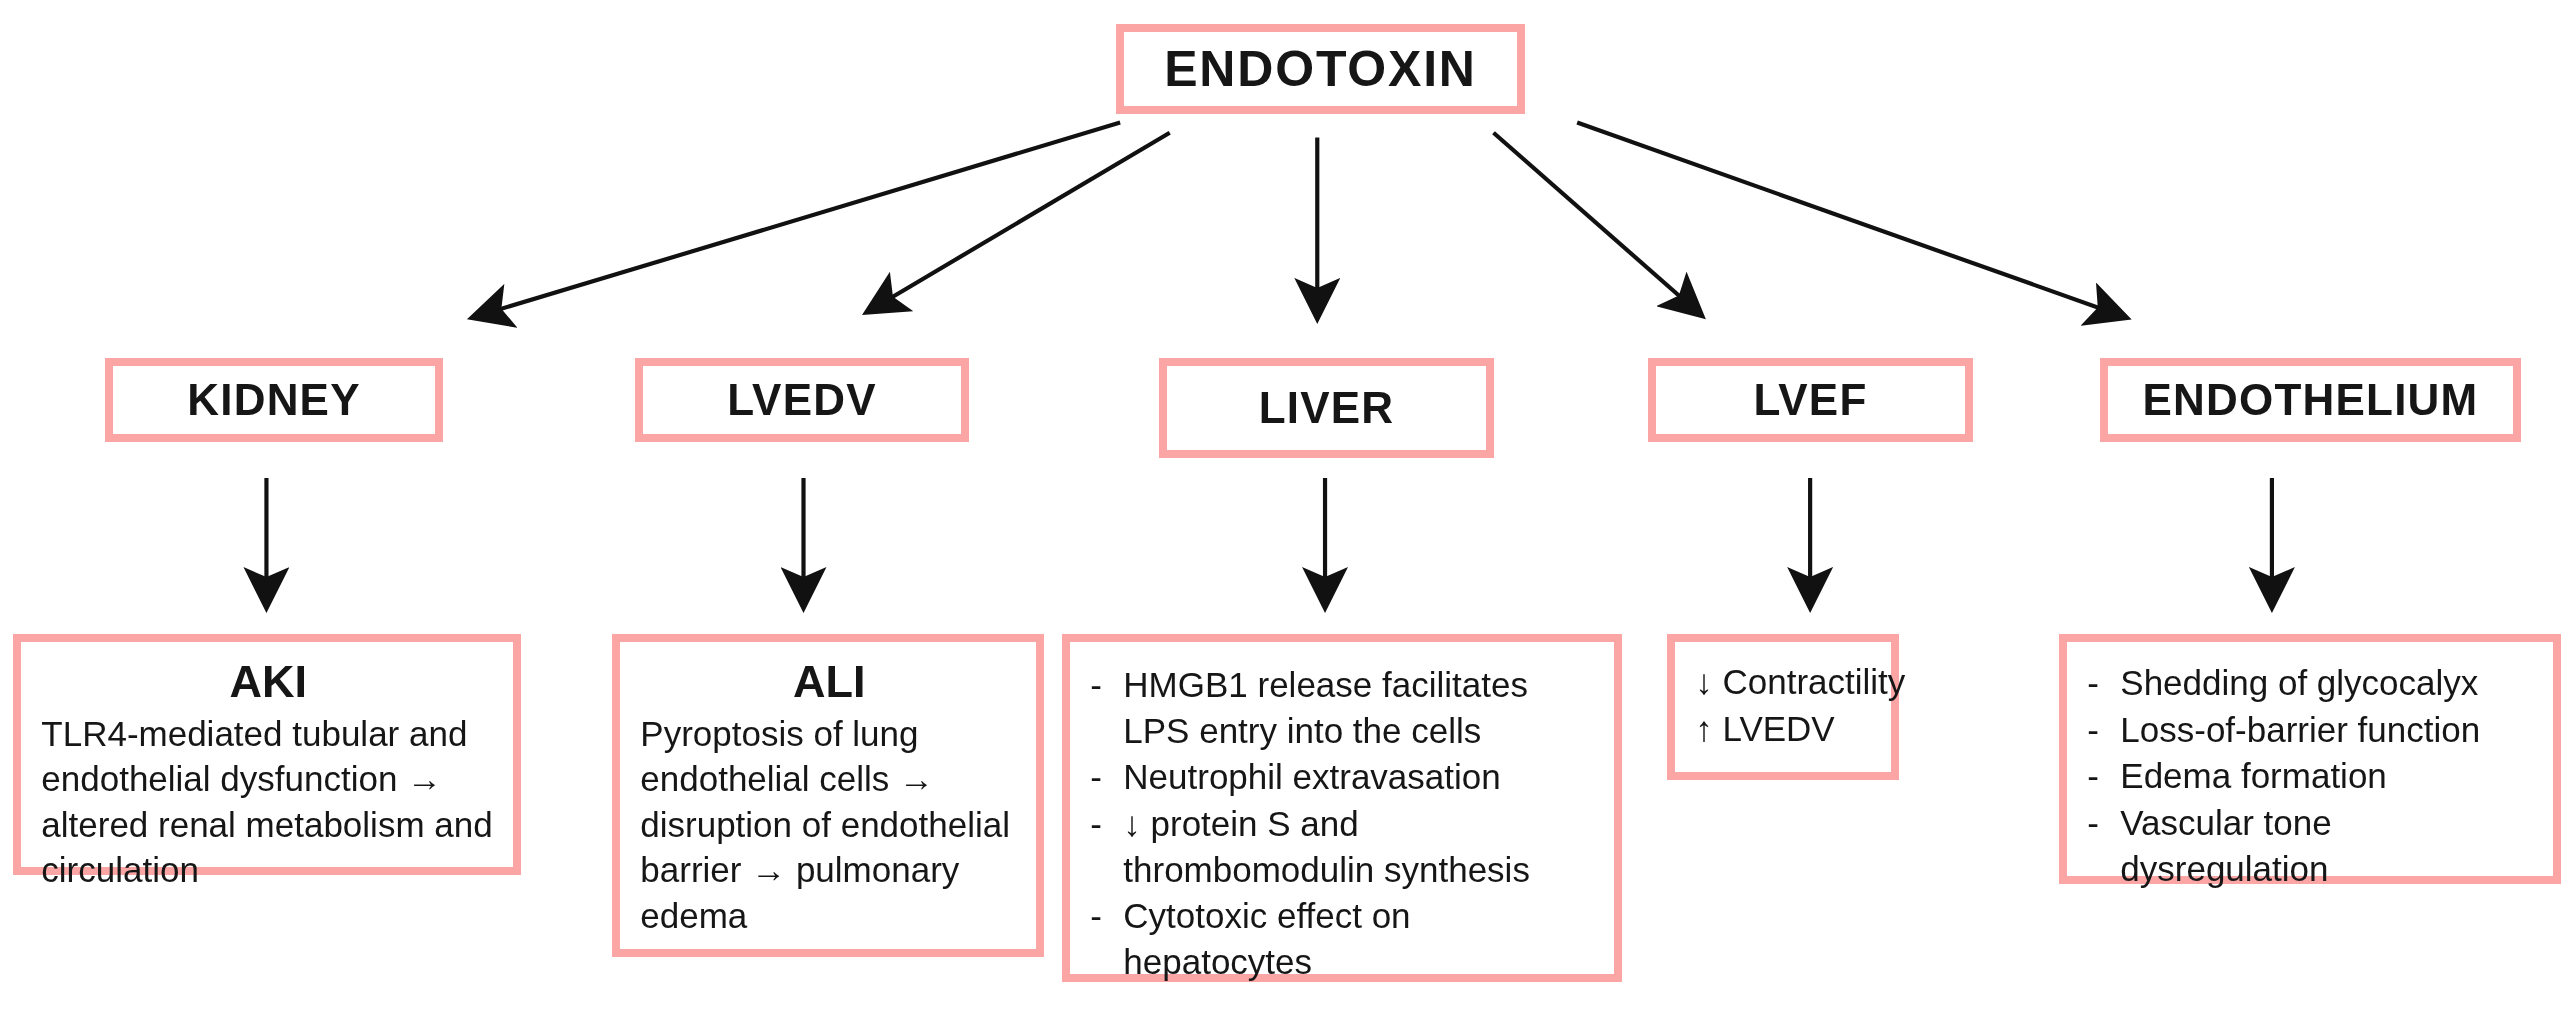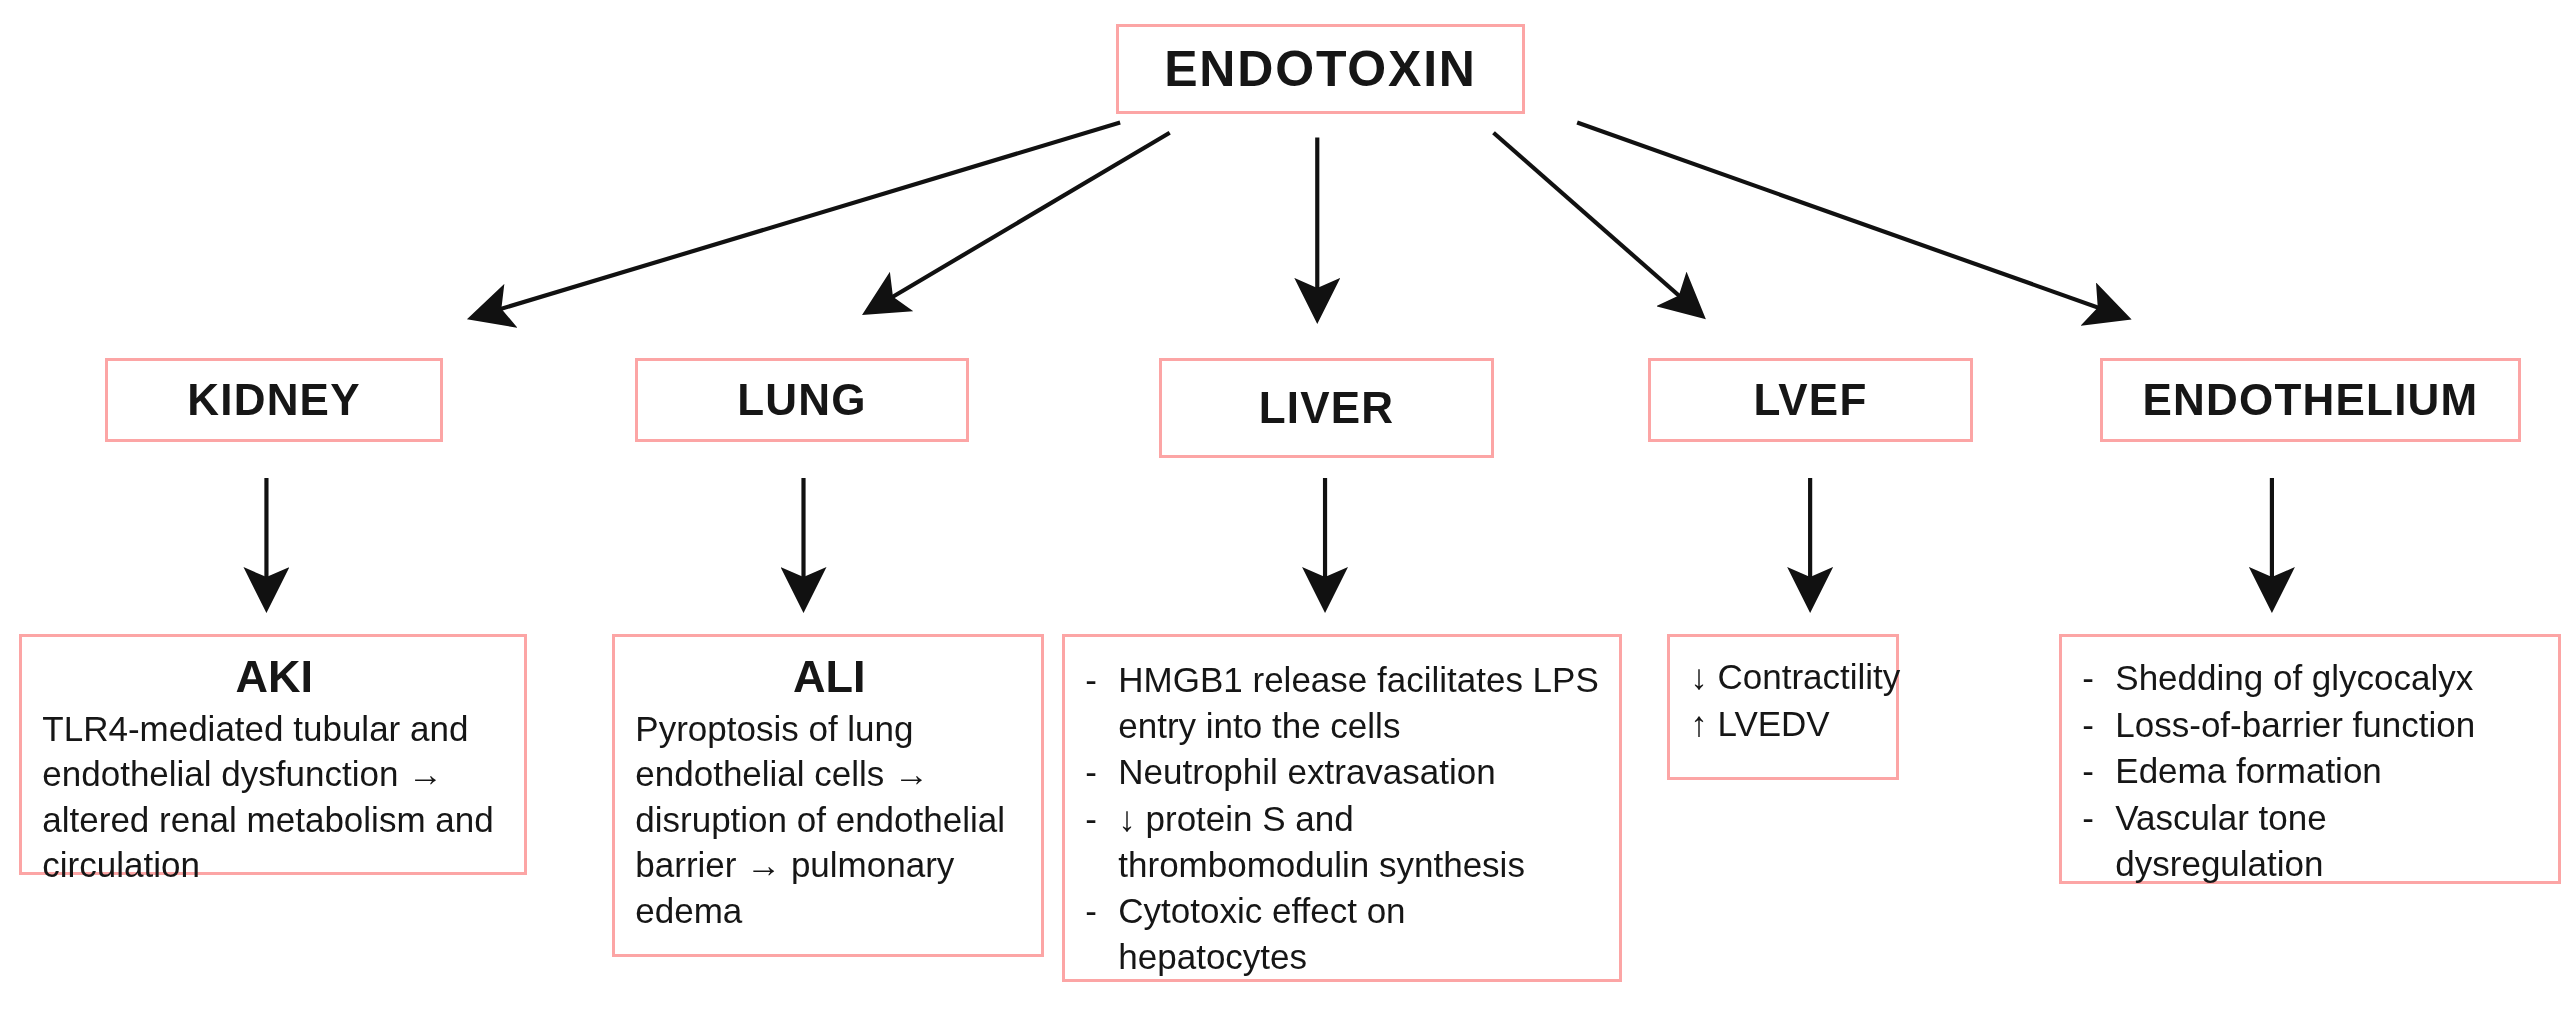--- a/index.html
+++ b/index.html
@@ -1,21 +1,21 @@
 <!DOCTYPE html>
 <html style="font-size:9.6px"><head>
 <meta charset="utf-8">
 <style>
   html,body{margin:0;padding:0;background:#ffffff;}
   body{width:2576px;height:1011px;position:relative;overflow:hidden;
        font-family:"Liberation Sans","DejaVu Sans",sans-serif;color:#161616;}
   .stage{position:absolute;left:0;top:0;width:2576px;height:1011px;}
   svg.connectors{position:absolute;left:0;top:0;width:2576px;height:1011px;pointer-events:none;}
   .box{position:absolute;box-sizing:border-box;background:#fff;
-       border:3px solid #fca5a5;}
+       border:8px solid #fca5a5;}
   .organ-box{display:flex;align-items:center;justify-content:center;}
   .organ-label{font-size:44px;font-weight:bold;letter-spacing:1.2px;white-space:nowrap;}
   .root-label{font-size:50px;font-weight:bold;letter-spacing:1.8px;white-space:nowrap;}
   .detail-box{padding:15.5px 18px 15.5px 20.3px;}
   .detail-title{font-size:45px;font-weight:bold;text-align:center;line-height:1.05;margin-bottom:6px;}
   .detail-para{font-size:35px;line-height:1.30;}
   ul.detail-list{list-style:none;margin:0;padding:0;}
   ul.detail-list li{font-size:35px;line-height:1.30;display:flex;margin-bottom:1.2px;}
   ul.detail-list li .dash{width:33px;flex:0 0 33px;}
   ul.detail-list li .txt{flex:1 1 auto;}
@@ -49,36 +49,36 @@
 
   <div class="box organ-box" style="left:1116px;top:24px;width:409px;height:90px;">
     <span class="root-label">ENDOTOXIN</span>
   </div>
 
   <div class="box organ-box" style="left:105px;top:358px;width:338px;height:84px;">
     <span class="organ-label">KIDNEY</span>
   </div>
 
   <div class="box organ-box" style="left:635px;top:358px;width:334px;height:84px;">
-    <span class="organ-label">LUNG</span>
+    <span class="organ-label">LVEDV</span>
   </div>
 
   <div class="box organ-box" style="left:1159px;top:358px;width:335px;height:100px;">
     <span class="organ-label">LIVER</span>
   </div>
 
   <div class="box organ-box" style="left:1648px;top:358px;width:325px;height:84px;">
     <span class="organ-label">LVEF</span>
   </div>
 
   <div class="box organ-box" style="left:2100px;top:358px;width:421px;height:84px;">
     <span class="organ-label">ENDOTHELIUM</span>
   </div>
 
-  <div class="box detail-box" style="left:19px;top:634px;width:508px;height:241px;">
+  <div class="box detail-box" style="left:13px;top:634px;width:508px;height:241px;">
     <div class="detail-title">AKI</div>
     <div class="detail-para">TLR4-mediated tubular and endothelial dysfunction → altered renal metabolism and circulation</div>
   </div>
 
   <div class="box detail-box" style="left:584px;top:634px;width:432px;height:323px;margin-left:28px;">
     <div class="detail-title">ALI</div>
     <div class="detail-para">Pyroptosis of lung endothelial cells → disruption of endothelial barrier → pulmonary edema</div>
   </div>
 
   <div class="box detail-box" style="left:1062px;top:634px;width:560px;height:348px;padding-top:20.3px;">

